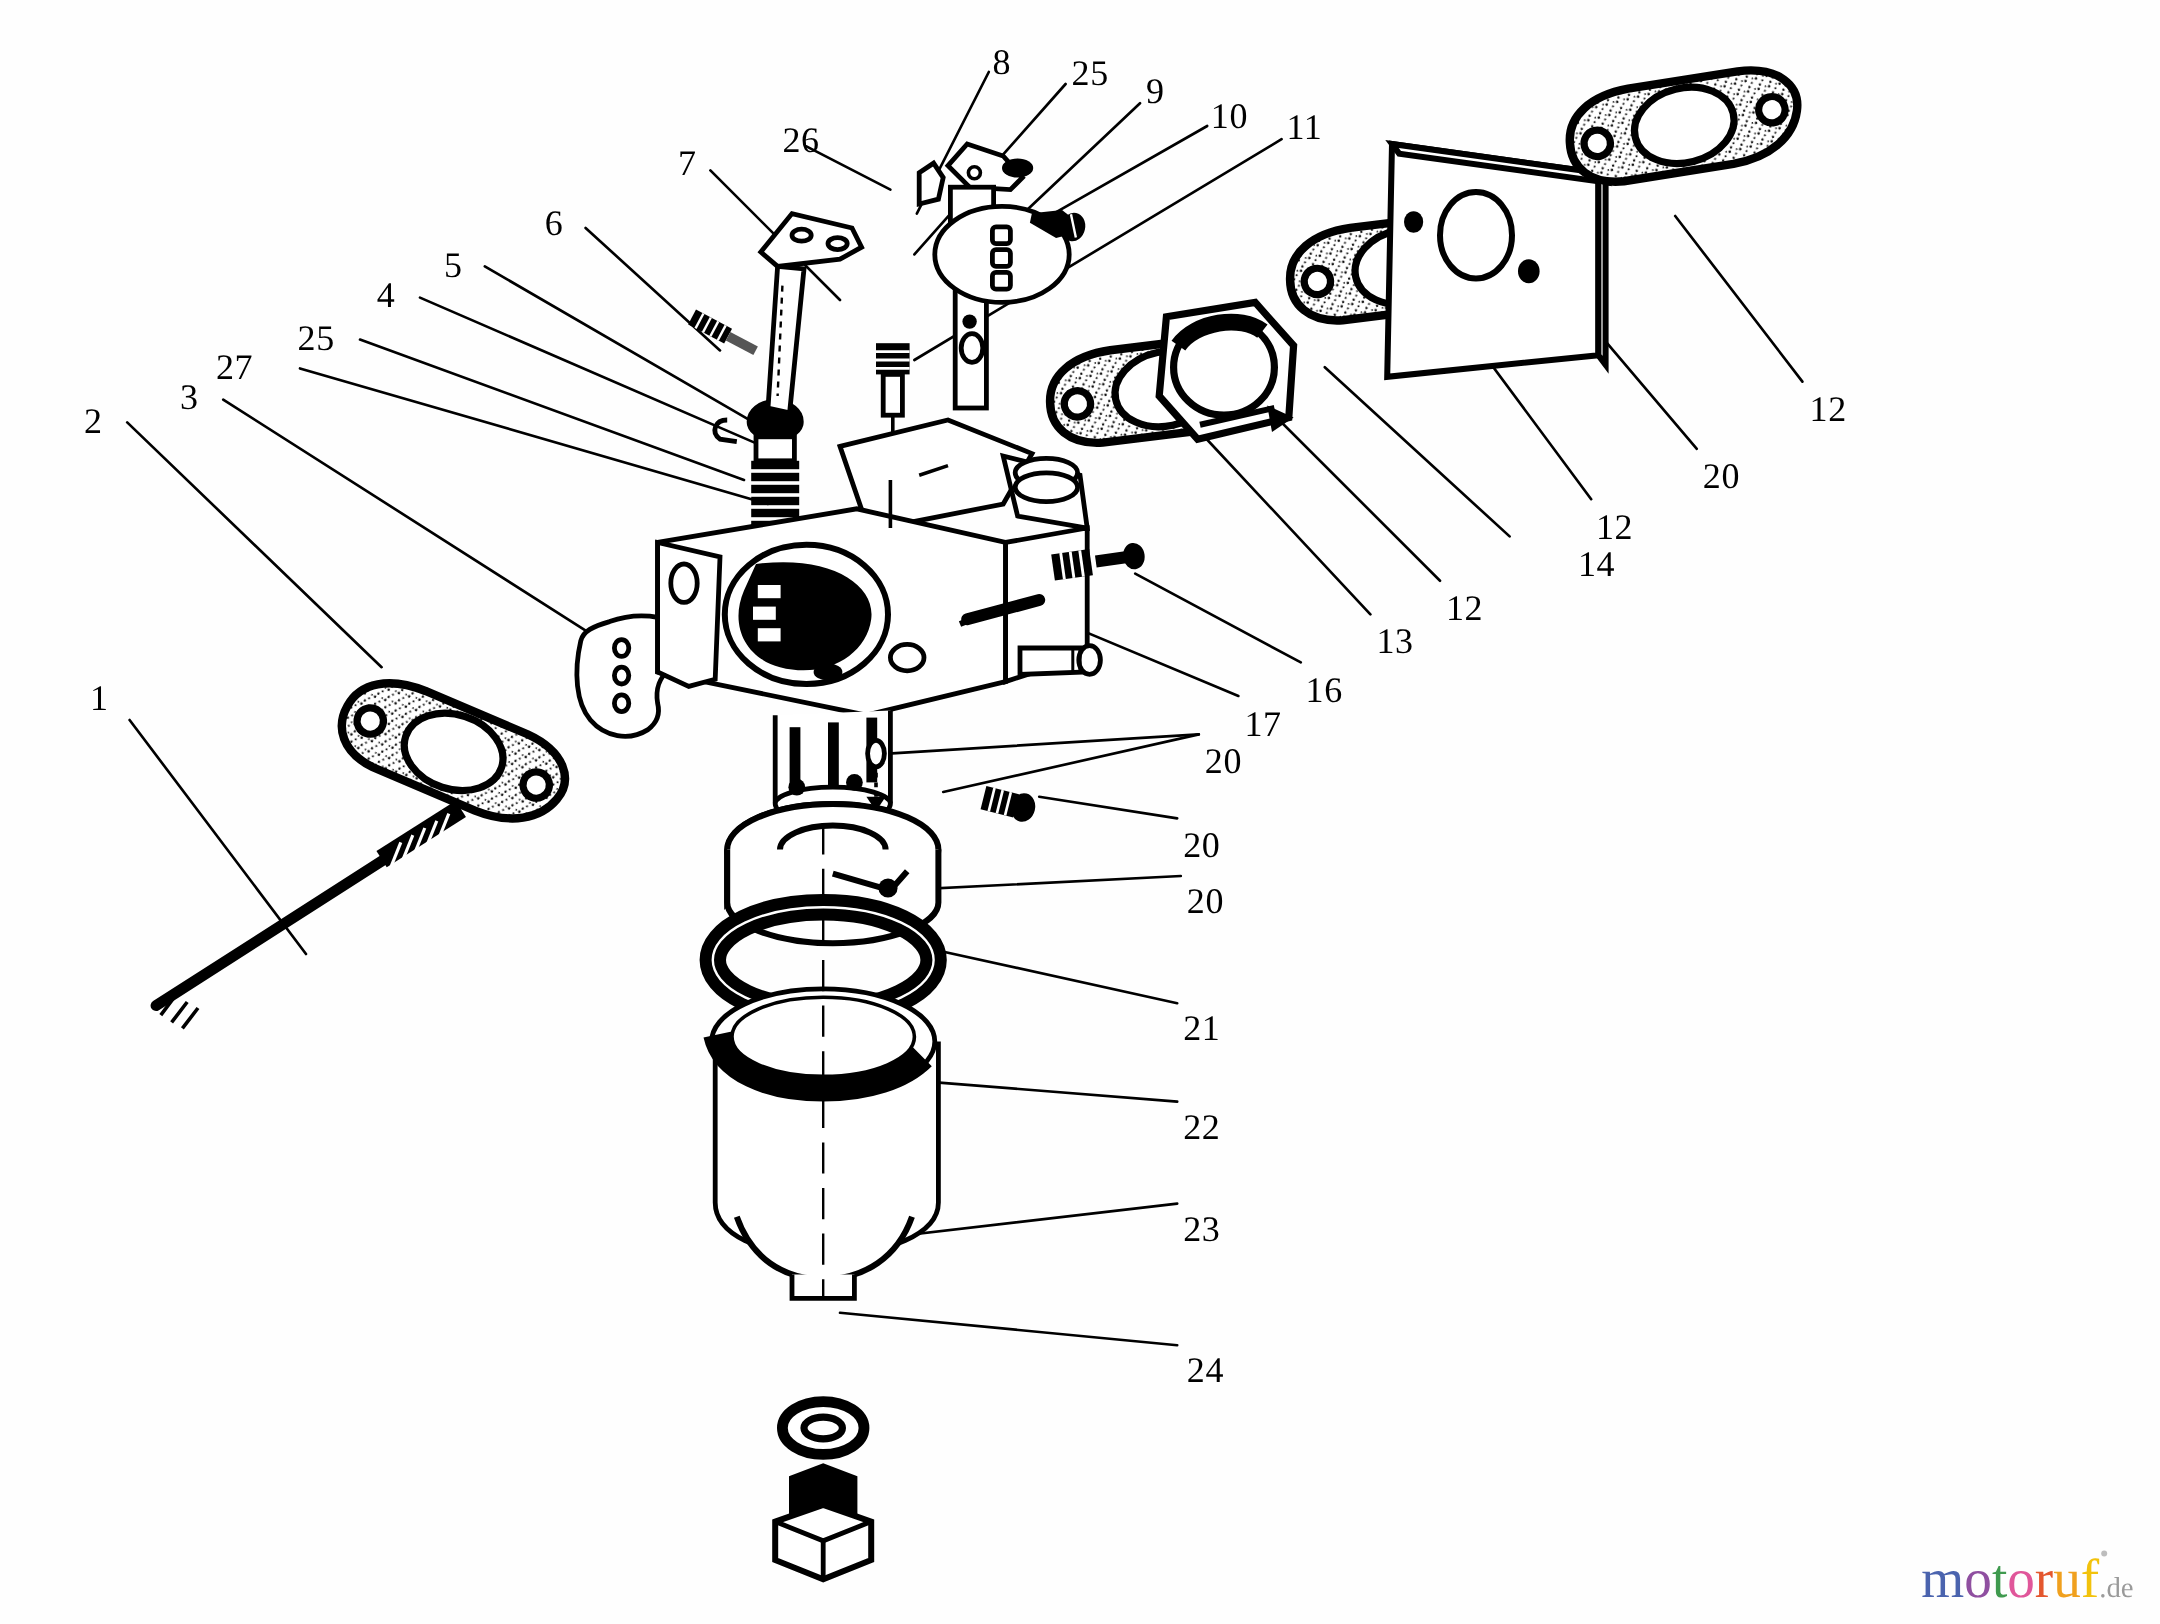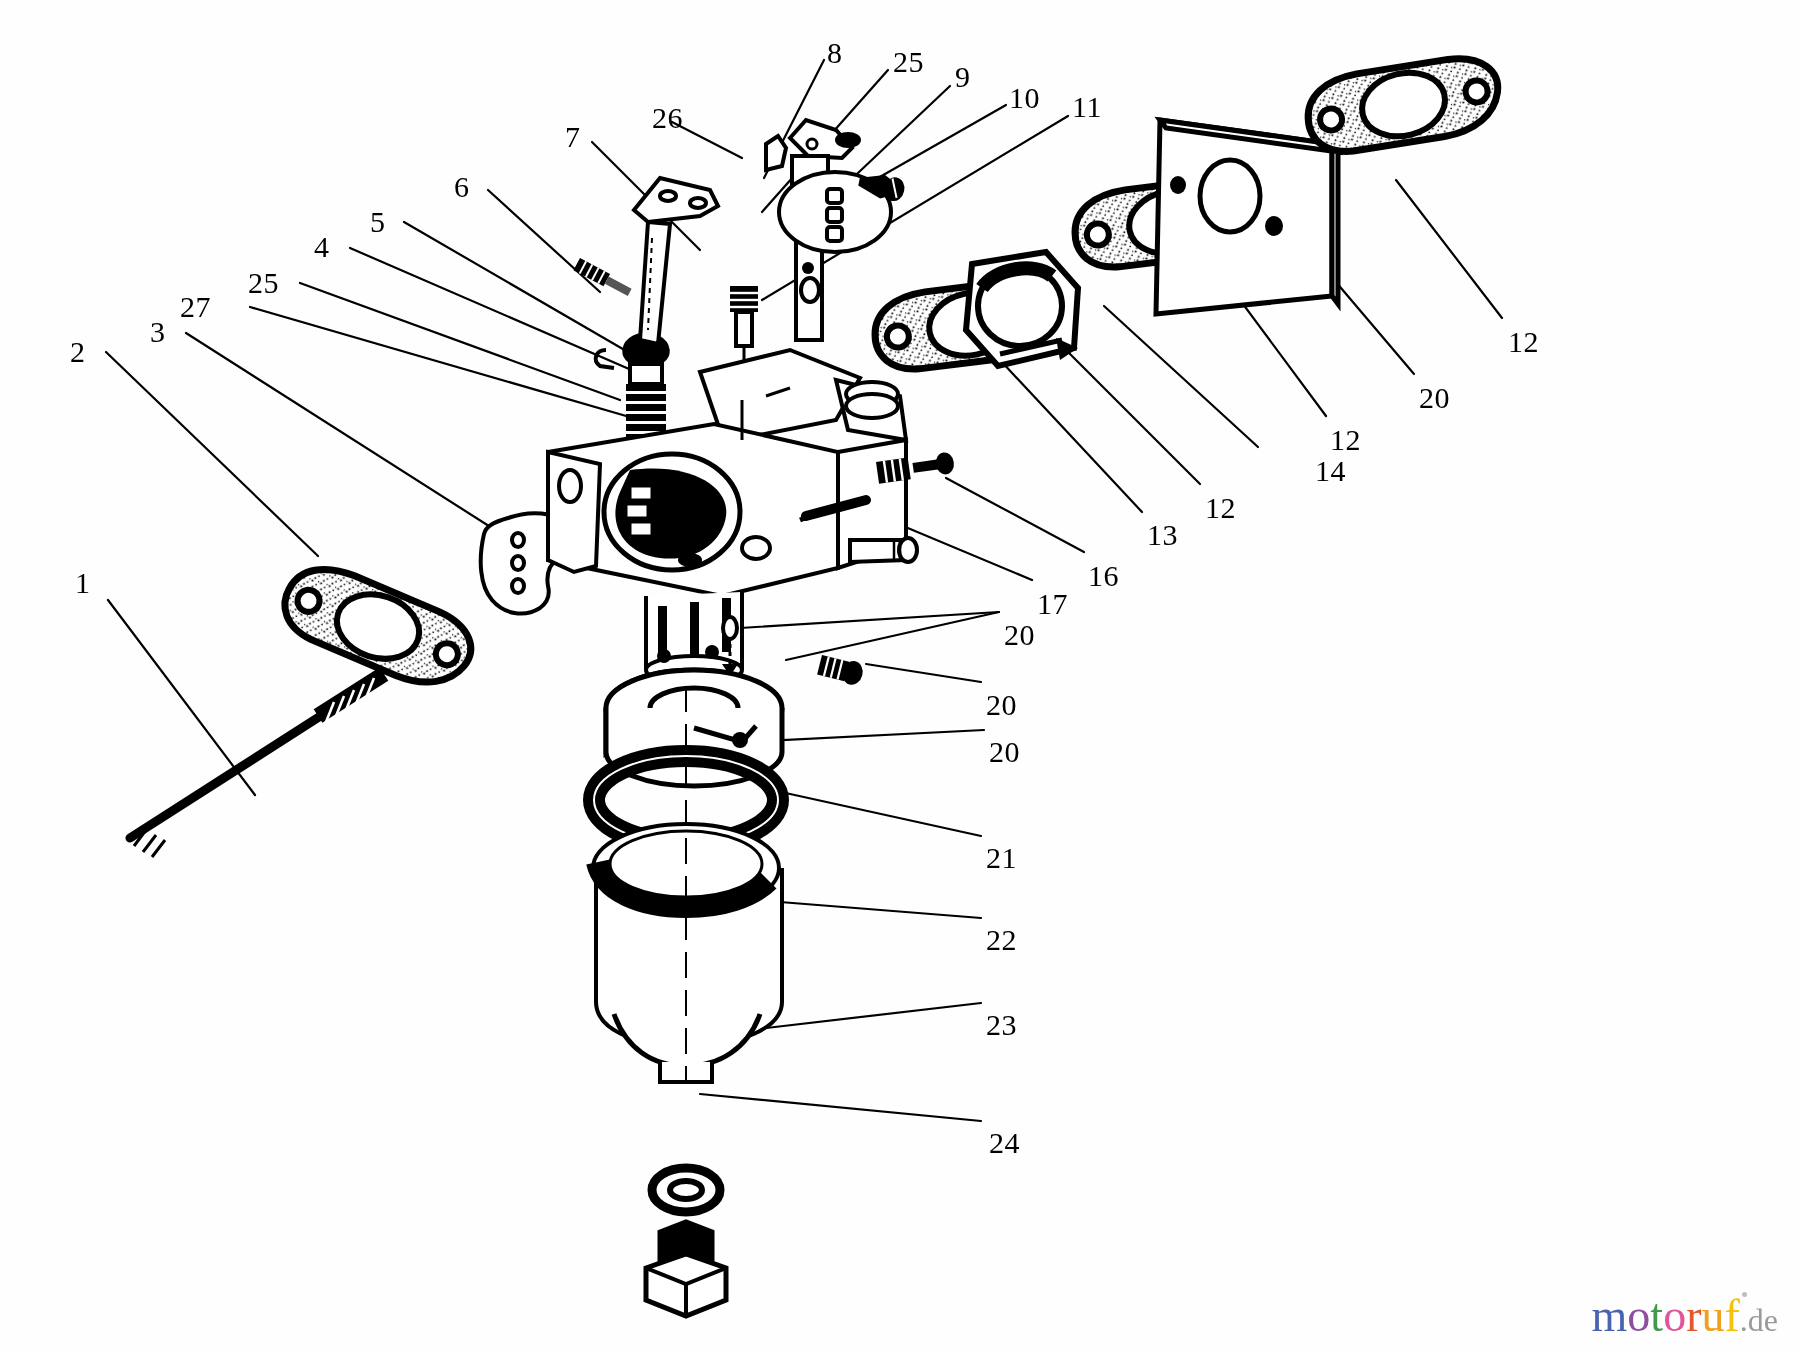--- a/index.html
+++ b/index.html
@@ -7,21 +7,21 @@
        font-family:"Liberation Serif","DejaVu Serif",serif;}
   #stage{position:absolute;left:0;top:0;width:1800px;height:1353px;background:#fefefe;}
   svg.layer{position:absolute;left:0;top:0;width:1800px;height:1353px;}
   .callout{position:absolute;font-family:"Liberation Serif","DejaVu Serif",serif;
            font-size:30px;color:#000;line-height:1;white-space:nowrap;
            letter-spacing:0.5px;}
   
   #logo{position:absolute;right:22px;bottom:14px;font-family:"Liberation Serif","DejaVu Serif",serif;
         font-size:46px;line-height:1;white-space:nowrap;}
   #logo .l{font-weight:400;}
-  #logo .sfx{font-size:32px;color:#9a9a9a;vertical-align:baseline;}
+  #logo .sfx{font-size:24px;color:#9a9a9a;vertical-align:baseline;}
   #logo .dot{position:relative;}
   #logo .dot:after{content:"";position:absolute;right:-7px;top:2px;width:5px;height:5px;
                    background:#bdbdbd;border-radius:50%;}
 </style>
 </head>
 <body>
 
 <div id="stage">
 
   <svg class="layer" viewBox="0 0 1800 1353">

